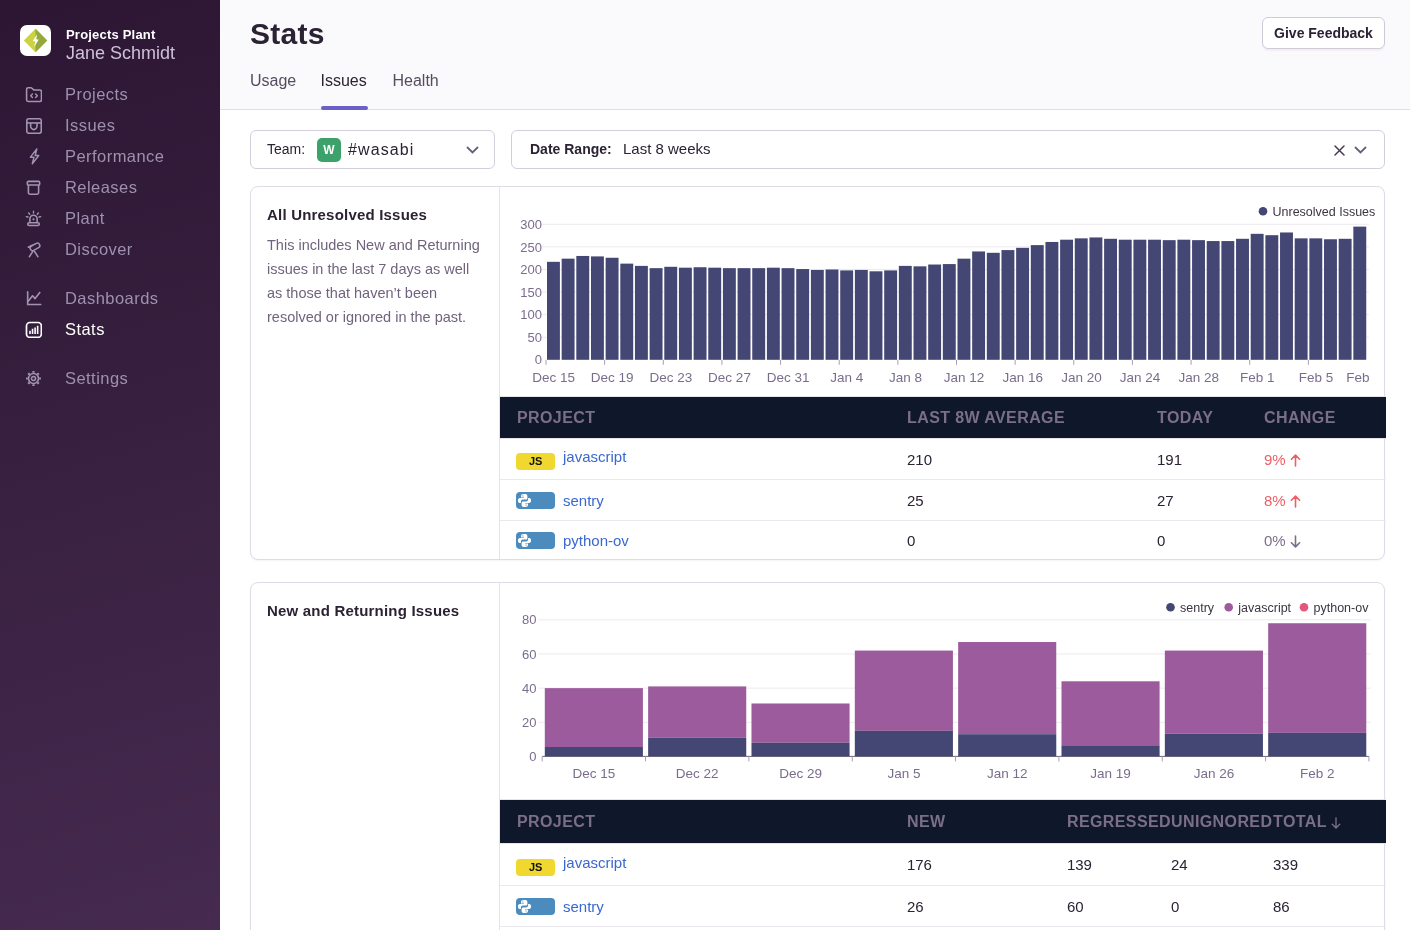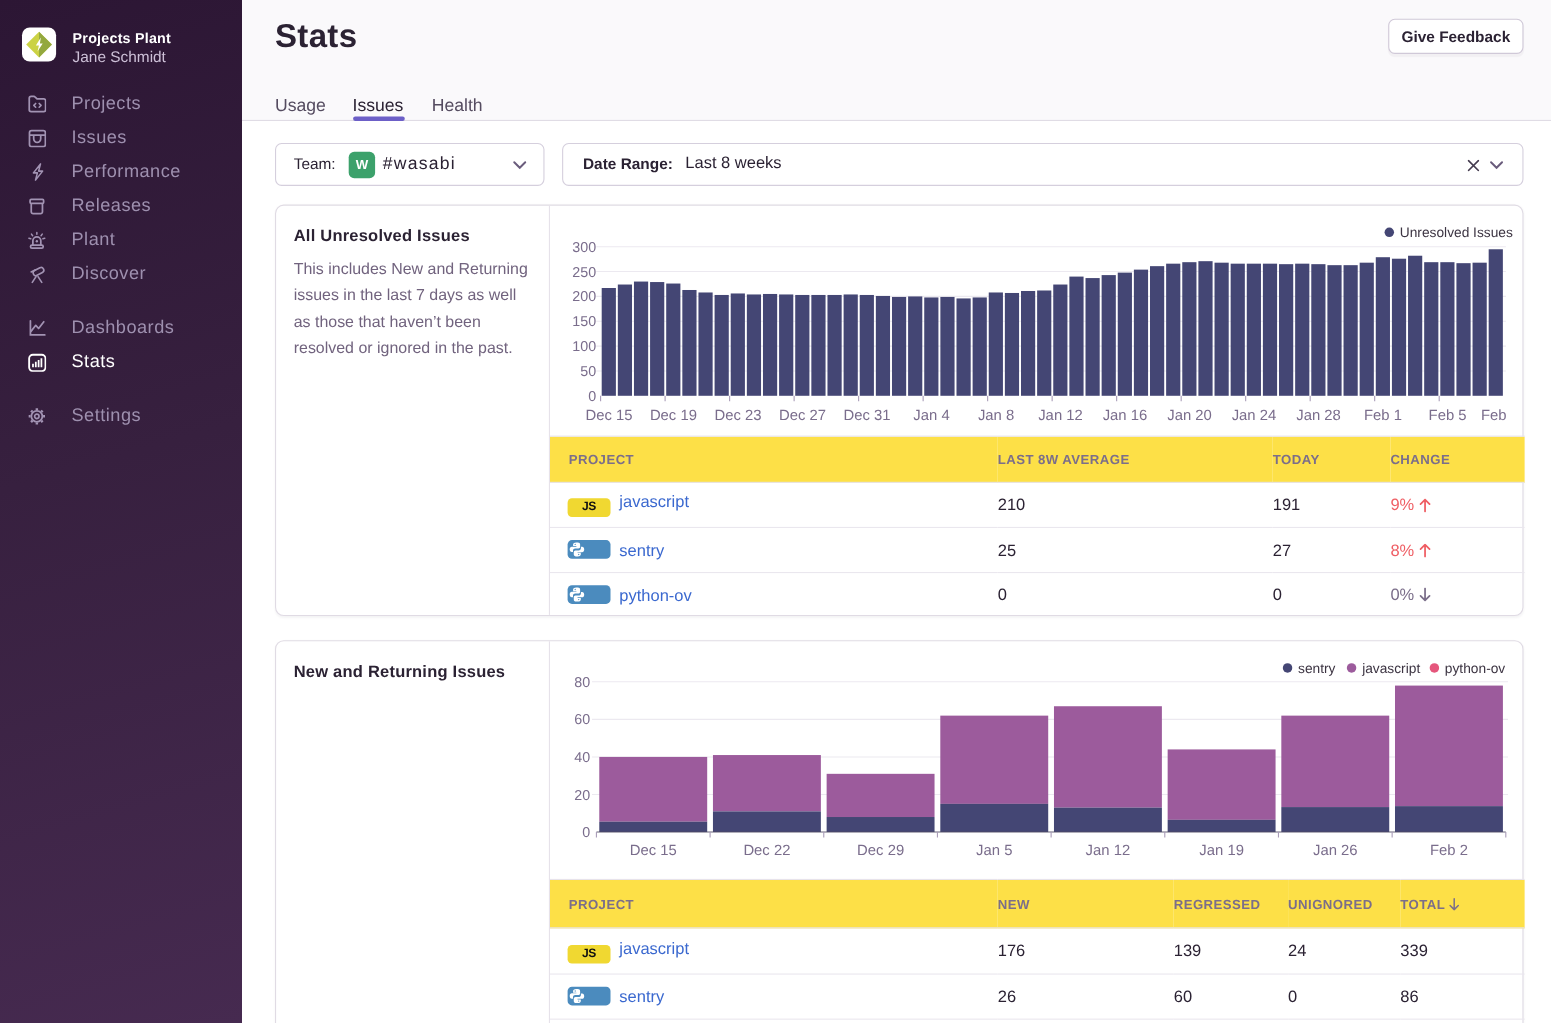--- a/index.html
+++ b/index.html
@@ -4,44 +4,44 @@
 *{margin:0;padding:0;box-sizing:border-box;}
 html,body{width:1410px;height:930px;overflow:hidden;}
 body{font-family:"Liberation Sans",sans-serif;background:#fff;position:relative;}
 .abs{position:absolute;}
 #sidebar{position:absolute;left:0;top:0;width:220px;height:930px;background:linear-gradient(164deg,#2c1634 0%,#37203f 45%,#462a50 100%);}
 .navitem{position:absolute;left:65px;font-size:16.5px;letter-spacing:.45px;color:#9e90af;white-space:nowrap;}
 .navicon{position:absolute;left:25px;width:17px;height:17px;}
 #main{position:absolute;left:220px;top:0;width:1190px;height:930px;}
 #hdr{position:absolute;left:0;top:0;width:1190px;height:110px;background:#faf9fb;border-bottom:1px solid #e0dce5;}
 h1{position:absolute;left:30px;top:17px;font-size:30px;font-weight:700;color:#2b2233;letter-spacing:.3px;}
-.tab{position:absolute;top:88px;font-size:16px;color:#554c60;}
+.tab{position:absolute;top:72px;font-size:16px;color:#554c60;}
 #feedback{position:absolute;left:1042px;top:17px;width:123px;height:32px;background:#fff;border:1px solid #d0c9d8;border-radius:6px;font-size:14px;font-weight:700;color:#2b2233;text-align:center;line-height:30px;box-shadow:0 2px 1px rgba(43,34,51,.04);}
 .sel{position:absolute;top:130px;height:39px;background:#fff;border:1px solid #d5cfdd;border-radius:6px;}
 .panel{position:absolute;left:30px;width:1135px;background:#fff;border:1px solid #e0dbe4;border-radius:8px;box-shadow:0 1px 2px rgba(43,34,51,.05);}
 .pleft{position:absolute;left:0;top:0;width:249px;border-right:1px solid #e6e2ea;}
 .ptitle{position:absolute;left:16px;top:18.5px;font-size:15px;font-weight:700;color:#2b2233;letter-spacing:.2px;}
 .pdesc{position:absolute;left:16px;width:220px;font-size:14.5px;line-height:24px;color:#71637e;}
 table.stats{position:absolute;border-collapse:collapse;font-size:15px;color:#2b2233;}
-.thead td{background:#fde047;font-size:12px;font-weight:700;color:#7b6e8a;letter-spacing:.4px;}
+.thead td{background:#0f172a;font-size:16px;font-weight:700;color:#7b6e8a;letter-spacing:.4px;}
 td{padding:0;}
 .num{text-align:left;}
 .pname{color:#3a68cf;}
 .badge{display:inline-block;width:39px;height:17px;border-radius:4px;vertical-align:-3px;margin-right:8px;}
 </style></head><body>
 <div id="sidebar">
     <div class="abs" style="left:20px;top:25px;width:31px;height:31px;background:#fff;border-radius:7px;"></div>
 <svg class="abs" style="left:22px;top:27px" width="27" height="27" viewBox="0 0 27 27">
 <path d="M13.5 2.6c3 0 9 4.4 9 10.9s-6 10.9-9 10.9-9-4.4-9-10.9 6-10.9 9-10.9z" fill="none"></path>
 <path d="M13.5 1.8 25.2 13.5 13.5 25.2 1.8 13.5Z" fill="#cbd244" rx="2"></path>
 <path d="M13.5 1.8 25.2 13.5 13.5 25.2z" fill="#93a83e"></path>
 <path d="m15.1 7.2-4.5 7.1h2.8l-1.3 5.6 4.7-7.4h-2.5z" fill="#fff"></path>
 </svg>
 <div class="abs" style="left:66px;top:27px;font-size:13px;font-weight:700;color:#fff;letter-spacing:.2px;">Projects Plant</div>
-<div class="abs" style="left:66px;top:43px;font-size:14px;color:#cdc0d7;">Jane Schmidt</div>
+<div class="abs" style="left:66px;top:43px;font-size:18px;color:#cdc0d7;">Jane Schmidt</div>
     <svg class="navicon" style="top:86.0px" viewBox="0 0 16 16" width="17" height="17">
       <path d="M1.5 4.7v8.3a1.6 1.6 0 0 0 1.6 1.6h10.8a1.6 1.6 0 0 0 1.6-1.6V5.3a1.6 1.6 0 0 0-1.6-1.6H8.2L6.6 2.1a1.6 1.6 0 0 0-1.1-.5H3.1a1.6 1.6 0 0 0-1.6 1.6z" fill="none" stroke="#a293b3" stroke-width="1.5"></path>
       <path d="M7 7.6 5.4 9.2 7 10.8M10 7.6l1.6 1.6-1.6 1.6" fill="none" stroke="#a293b3" stroke-width="1.4" stroke-linecap="round" stroke-linejoin="round"></path>
     </svg>
     <div class="navitem" style="top:85.0px;color:#9e90af">Projects</div>
     <svg class="navicon" style="top:117.0px" viewBox="0 0 16 16" width="17" height="17">
       <rect x="1.7" y="1.7" width="13.6" height="13.6" rx="1.8" fill="none" stroke="#a293b3" stroke-width="1.5"></rect>
       <path d="M1.7 5.6h13.6" stroke="#a293b3" stroke-width="1.5"></path>
       <path d="M5.3 5.6v3a3 3 0 0 0 .9 2.2 3 3 0 0 0 4.2 0 3 3 0 0 0 .9-2.2v-3" fill="none" stroke="#a293b3" stroke-width="1.5"></path>
     </svg>

